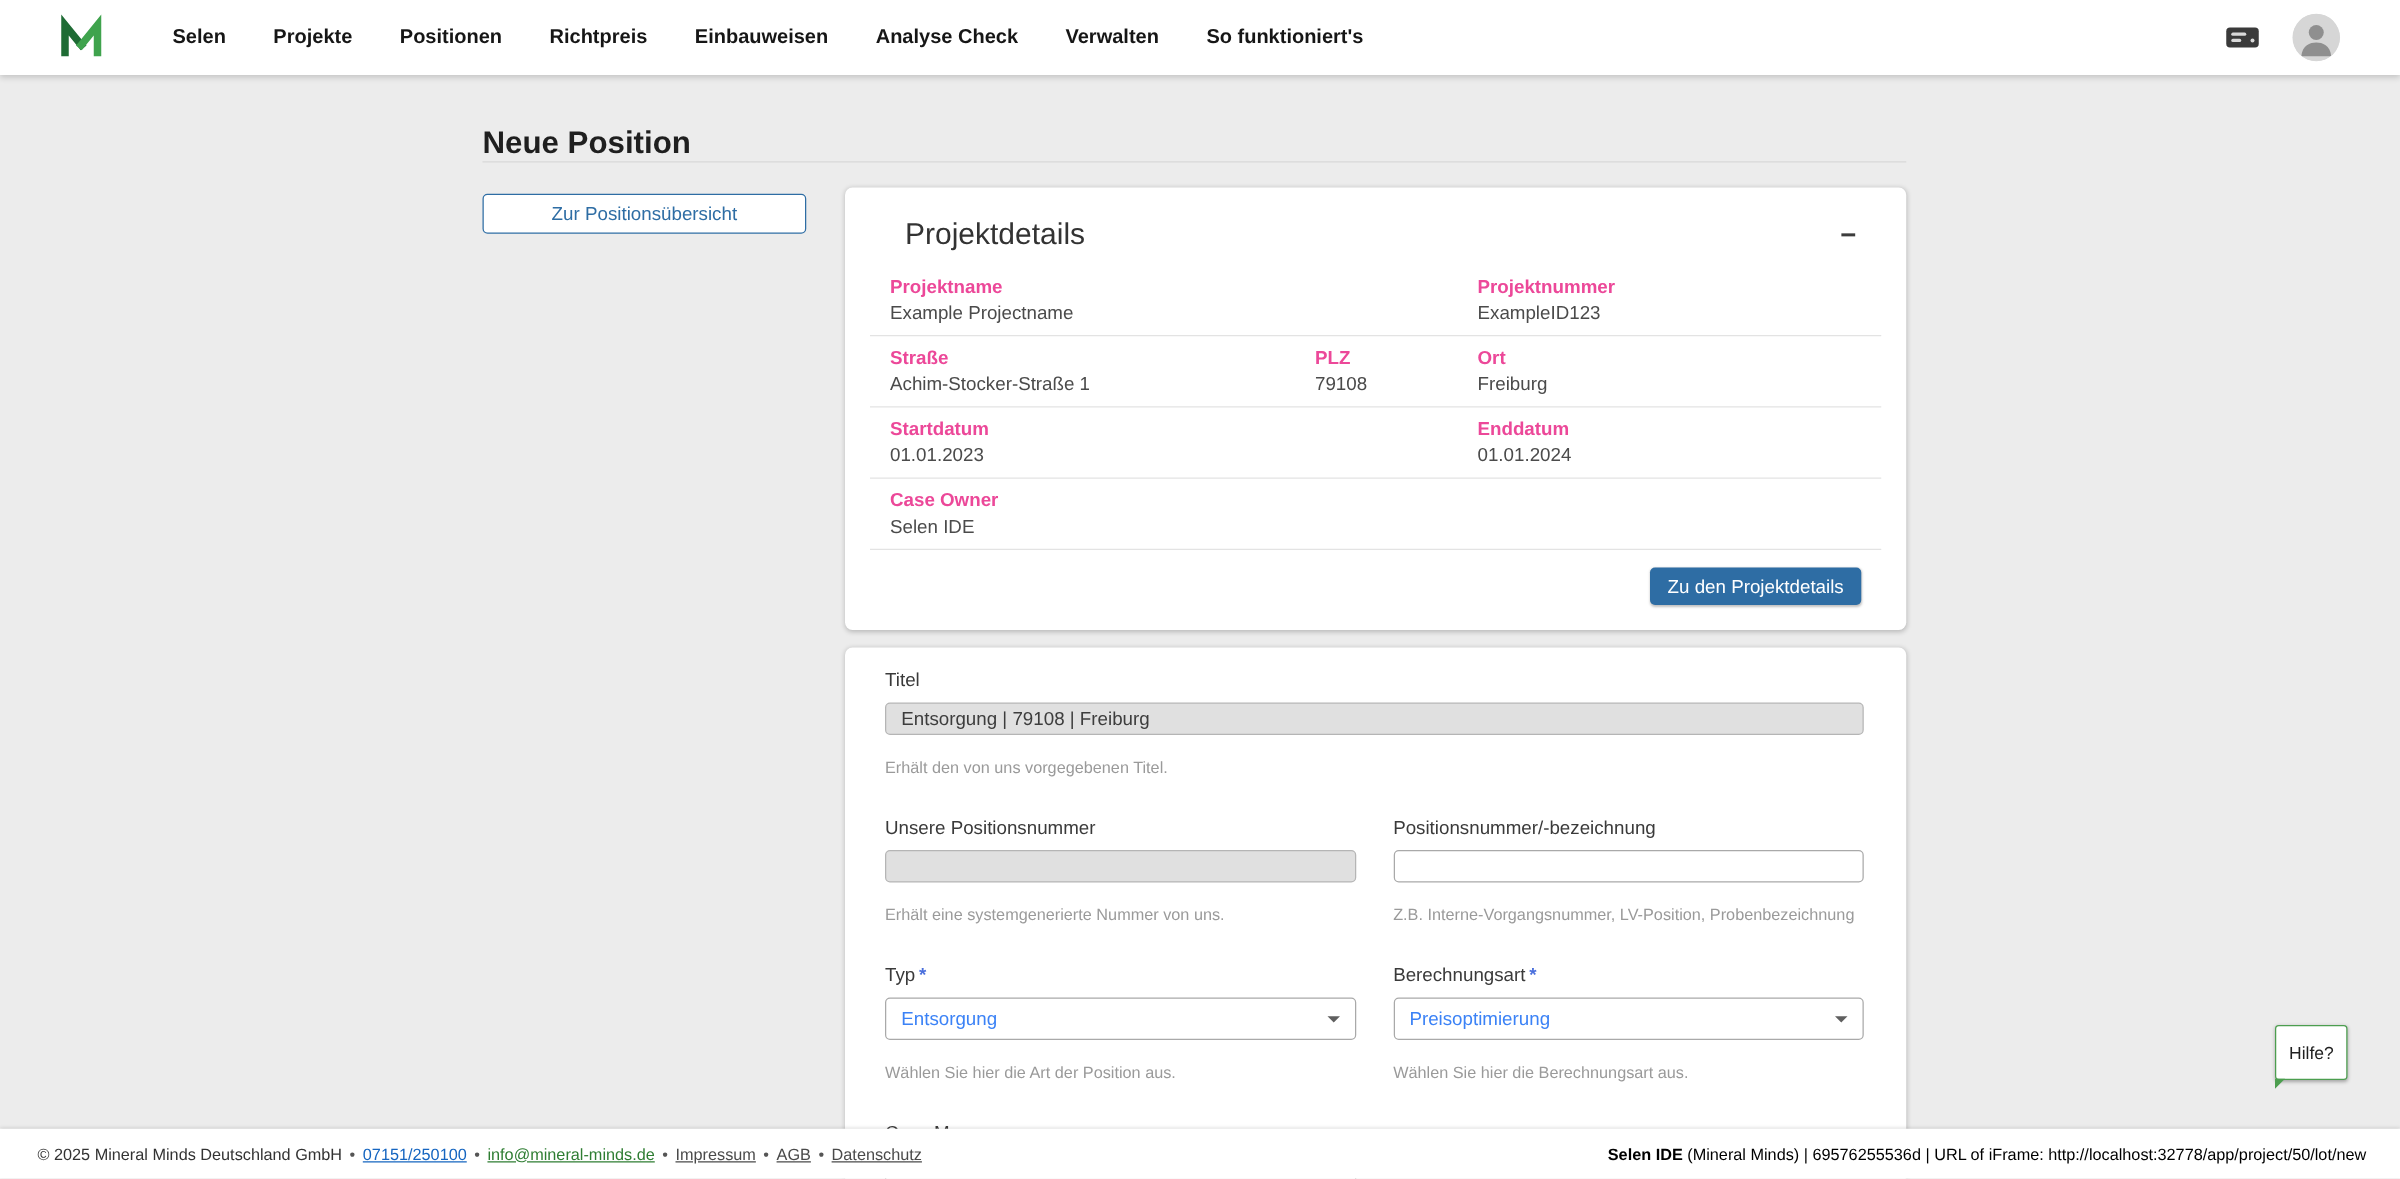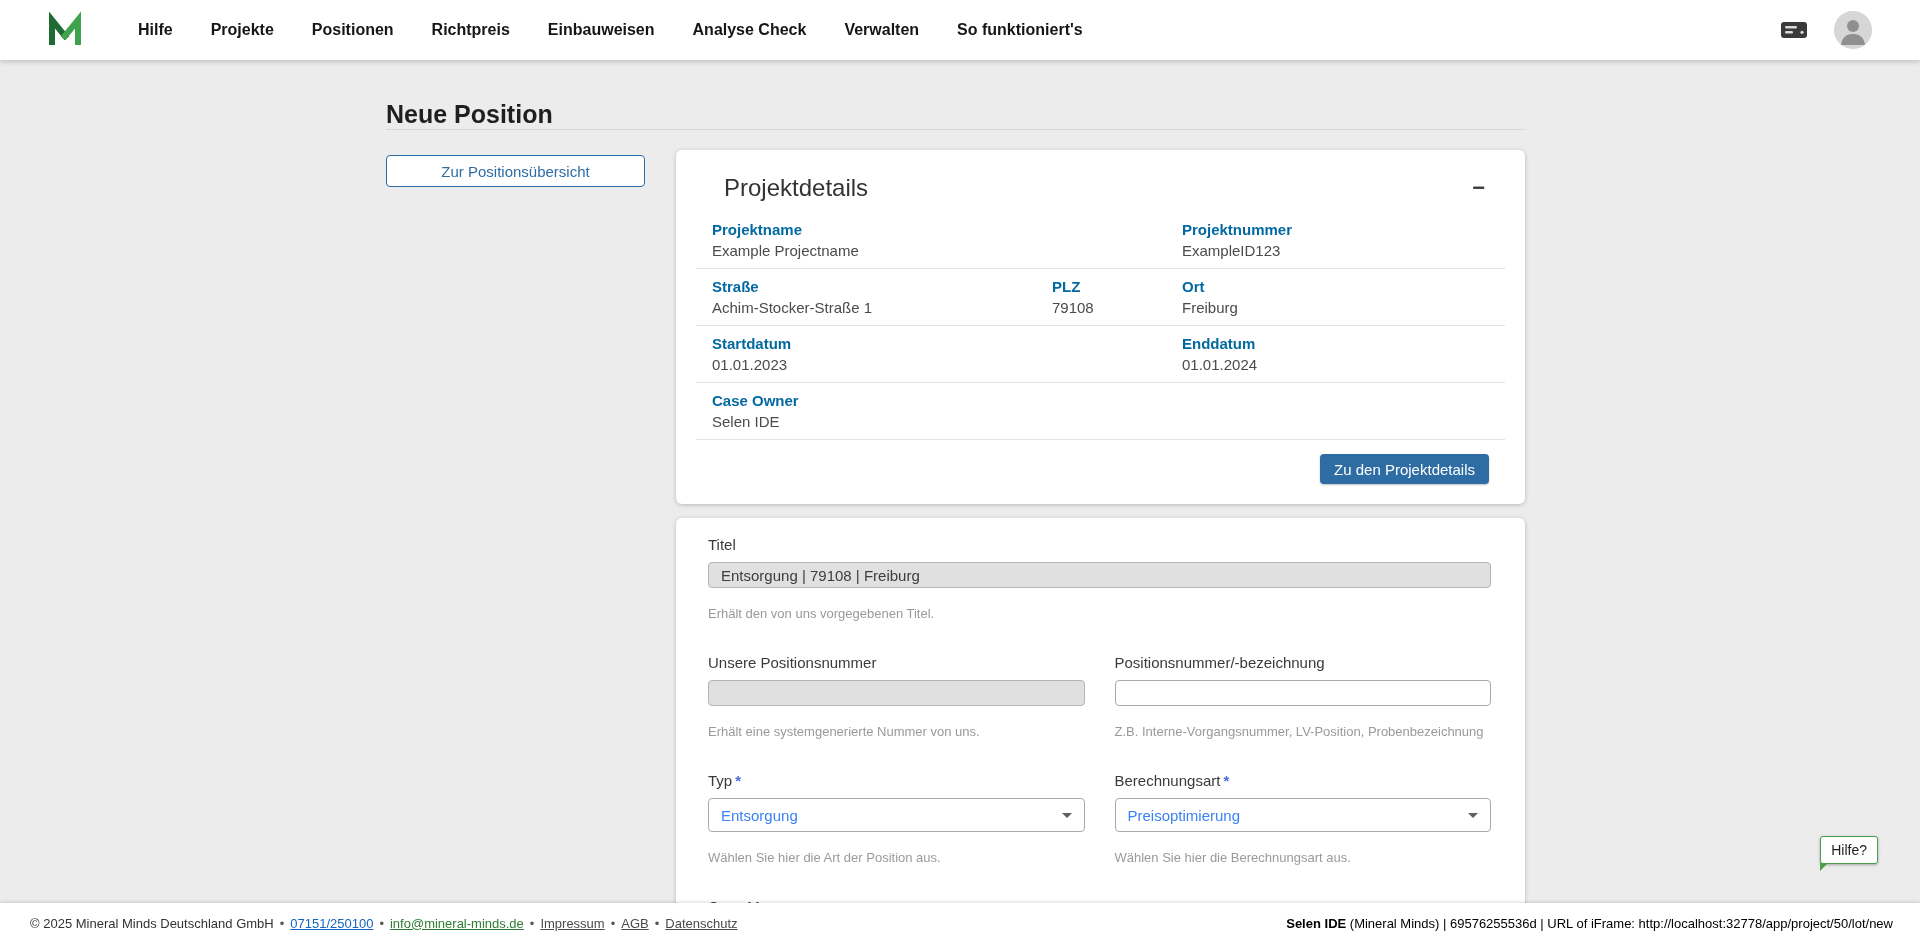--- a/index.html
+++ b/index.html
@@ -74,21 +74,21 @@
 
   .ptable{margin:0 20px;}
   .prow{
     display:grid;grid-template-columns:340px 130px 1fr;
     border-bottom:1px solid #e3e3e3;
   }
   .pcell{padding:8px 16px;}
   .pcell.span2{grid-column:1 / 3;}
   .pcell.span3{grid-column:1 / 4;}
   .pcell.col3{grid-column:3 / 4;}
-  .plabel{font-size:15px;font-weight:700;color:#0369a1;line-height:19px;margin-bottom:2px;}
+  .plabel{font-size:15px;font-weight:700;color:#ec4899;line-height:19px;margin-bottom:2px;}
   .pvalue{font-size:15px;color:#4b4b4b;line-height:19px;}
 
   .card-footer{text-align:right;padding:14px 36px 20px 0;}
   .primary-btn{
     background:var(--primary-blue);color:#ffffff;border:none;border-radius:4px;
     font-size:15px;font-family:inherit;padding:7px 14px;height:30px;
     cursor:pointer;box-shadow:0 1px 2px rgba(0,0,0,0.25);
   }
 
   
@@ -109,21 +109,21 @@
     display:flex;align-items:center;justify-content:space-between;
     padding:0 12px;font-size:15px;color:#3b82f6;cursor:pointer;
   }
   .caret{
     width:0;height:0;border-left:5px solid transparent;border-right:5px solid transparent;
     border-top:5px solid #5f5f5f;
   }
 
   
   .help-btn{
-    position:absolute;right:42px;bottom:79px;height:28px;
+    position:absolute;right:42px;bottom:79px;height:44px;
     background:#ffffff;border:1px solid var(--help-green);border-radius:3px;
     font-size:14px;color:#1f1f1f;padding:0 10px;font-family:inherit;
     cursor:pointer;z-index:60;box-shadow:0 1px 3px rgba(0,0,0,0.3);
   }
   .help-btn::after{
     content:"";position:absolute;left:-1px;bottom:-8px;
     width:0;height:0;border-top:8px solid var(--help-green);border-right:8px solid transparent;
   }
 
   
@@ -147,21 +147,21 @@
 
 <header class="topbar">
   <div class="logo">
     <svg width="40" height="40" viewBox="0 0 40 40">
       <path d="M7 32 V10 L20 26" fill="none" stroke="#1e6b34" stroke-width="6" stroke-linecap="square" stroke-linejoin="miter"></path>
       <path d="M20 26 L33 10 V32" fill="none" stroke="#3fa34d" stroke-width="6" stroke-linecap="square" stroke-linejoin="miter"></path>
     </svg>
   </div>
 
   <nav class="nav">
-    <span class="nav-item">Hilfe</span>
+    <span class="nav-item">Selen</span>
     <span class="nav-item">Projekte</span>
     <span class="nav-item">Positionen</span>
     <span class="nav-item">Richtpreis</span>
     <span class="nav-item">Einbauweisen</span>
     <span class="nav-item">Analyse Check</span>
     <span class="nav-item">Verwalten</span>
     <span class="nav-item">So funktioniert's</span>
   </nav>
 
   <div class="topbar-right">

